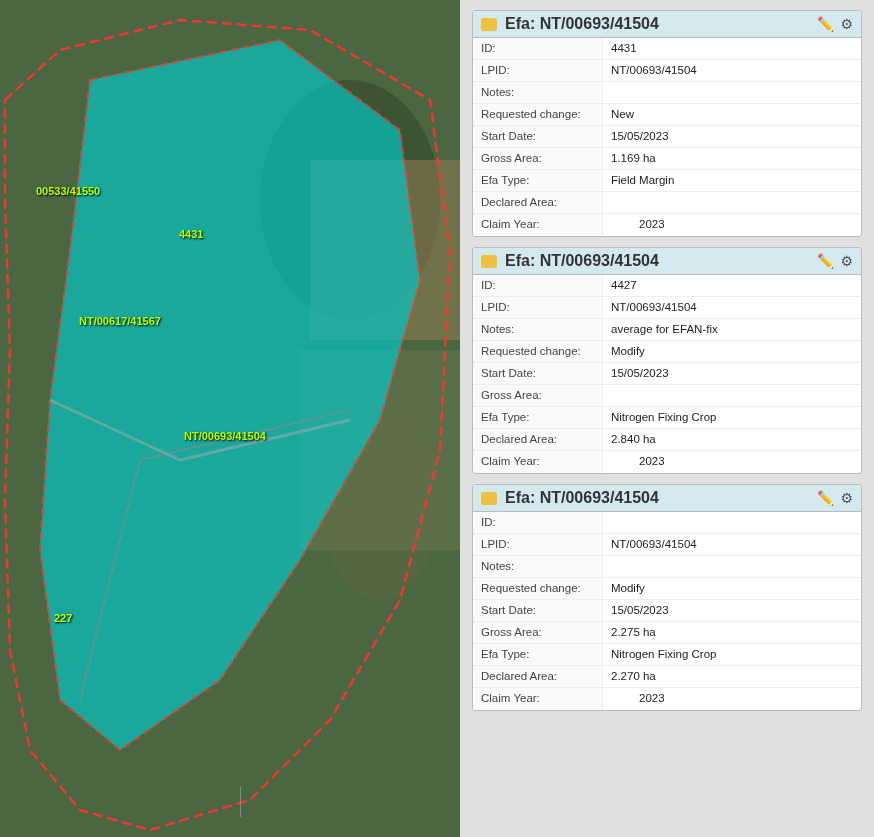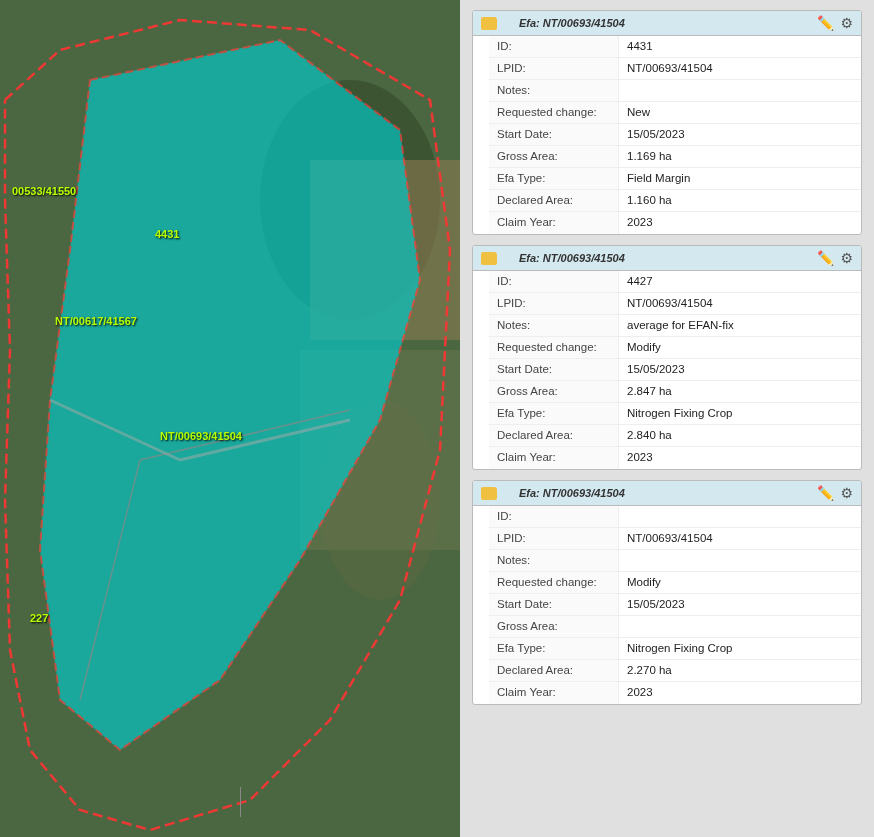--- a/index.html
+++ b/index.html
@@ -30,20 +30,21 @@
       width: 100%;
       height: 100%;
     }
 
     .map-label {
       position: absolute;
       color: #b8ff00;
       font-size: 11px;
       font-weight: bold;
       text-shadow: 1px 1px 2px #000;
+      margin-left: 24px;
     }
 
     
     .right-panel {
       flex: 1;
       padding: 10px 12px;
       display: flex;
       flex-direction: column;
       gap: 10px;
       background: #e0e0e0;
@@ -63,25 +64,24 @@
       border-bottom: 1px solid #bbb;
       padding: 4px 8px;
       display: flex;
       align-items: center;
       justify-content: space-between;
     }
 
     .card-header-title {
       display: flex;
       align-items: center;
-      gap: 19px;
+      gap: 5px;
       font-weight: bold;
-      font-size: 11px;
+      font-size: 16px;
       color: #333;
-      font-style: italic;
     }
 
     .card-header-icons {
       display: flex;
       gap: 6px;
       align-items: center;
     }
 
     .header-icon {
       font-size: 14px;
@@ -90,25 +90,25 @@
     }
 
     .card-body {
       padding: 0;
     }
 
     .card-row {
       display: flex;
       border-bottom: 1px solid #eee;
       min-height: 22px;
-      margin-left: 16px;
     }
 
     .card-row:last-child {
       border-bottom: none;
+      gap: 28px;
     }
 
     .card-label {
       width: 130px;
       min-width: 130px;
       padding: 4px 8px;
       color: #444;
       font-size: 11.5px;
       border-right: 1px solid #eee;
       background: #fafafa;
@@ -192,21 +192,20 @@
         <div class="card-row">
           <div class="card-label">Gross Area:</div>
           <div class="card-value">1.169 ha</div>
         </div>
         <div class="card-row">
           <div class="card-label">Efa Type:</div>
           <div class="card-value">Field Margin</div>
         </div>
         <div class="card-row">
           <div class="card-label">Declared Area:</div>
-          <div class="card-value">1.160 ha</div>
         </div>
         <div class="card-row">
           <div class="card-label">Claim Year:</div>
           <div class="card-value">2023</div>
         </div>
       </div>
     </div>
     <div class="info-card">
       <div class="card-header">
         <div class="card-header-title">
@@ -234,21 +233,20 @@
         <div class="card-row">
           <div class="card-label">Requested change:</div>
           <div class="card-value">Modify</div>
         </div>
         <div class="card-row">
           <div class="card-label">Start Date:</div>
           <div class="card-value">15/05/2023</div>
         </div>
         <div class="card-row">
           <div class="card-label">Gross Area:</div>
-          <div class="card-value">2.847 ha</div>
         </div>
         <div class="card-row">
           <div class="card-label">Efa Type:</div>
           <div class="card-value">Nitrogen Fixing Crop</div>
         </div>
         <div class="card-row">
           <div class="card-label">Declared Area:</div>
           <div class="card-value">2.840 ha</div>
         </div>
         <div class="card-row">
@@ -282,20 +280,21 @@
         <div class="card-row">
           <div class="card-label">Requested change:</div>
           <div class="card-value">Modify</div>
         </div>
         <div class="card-row">
           <div class="card-label">Start Date:</div>
           <div class="card-value">15/05/2023</div>
         </div>
         <div class="card-row">
           <div class="card-label">Gross Area:</div>
+          <div class="card-value">2.275 ha</div>
         </div>
         <div class="card-row">
           <div class="card-label">Efa Type:</div>
           <div class="card-value">Nitrogen Fixing Crop</div>
         </div>
         <div class="card-row">
           <div class="card-label">Declared Area:</div>
           <div class="card-value">2.270 ha</div>
         </div>
         <div class="card-row">

